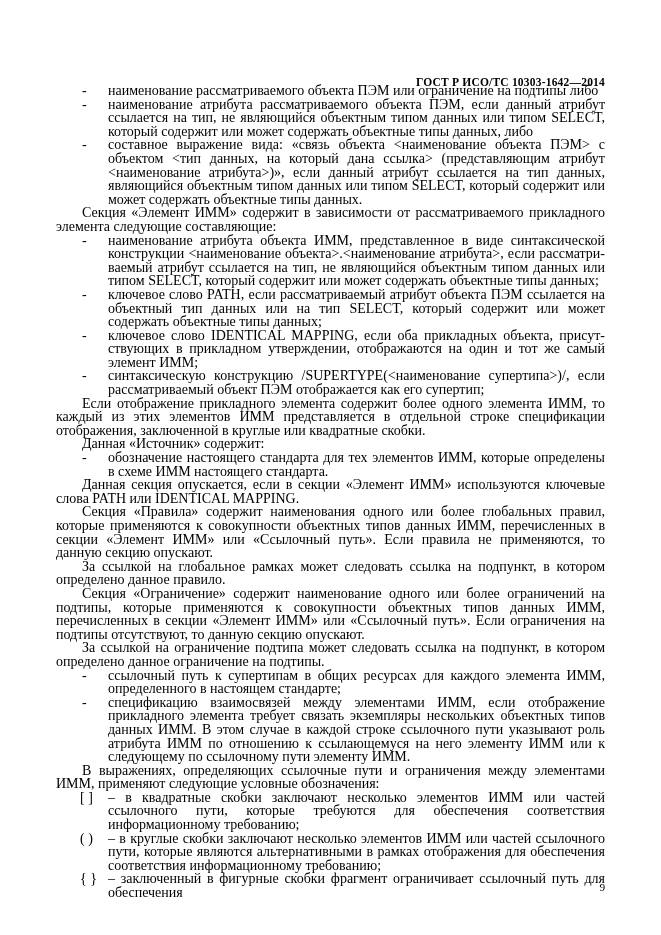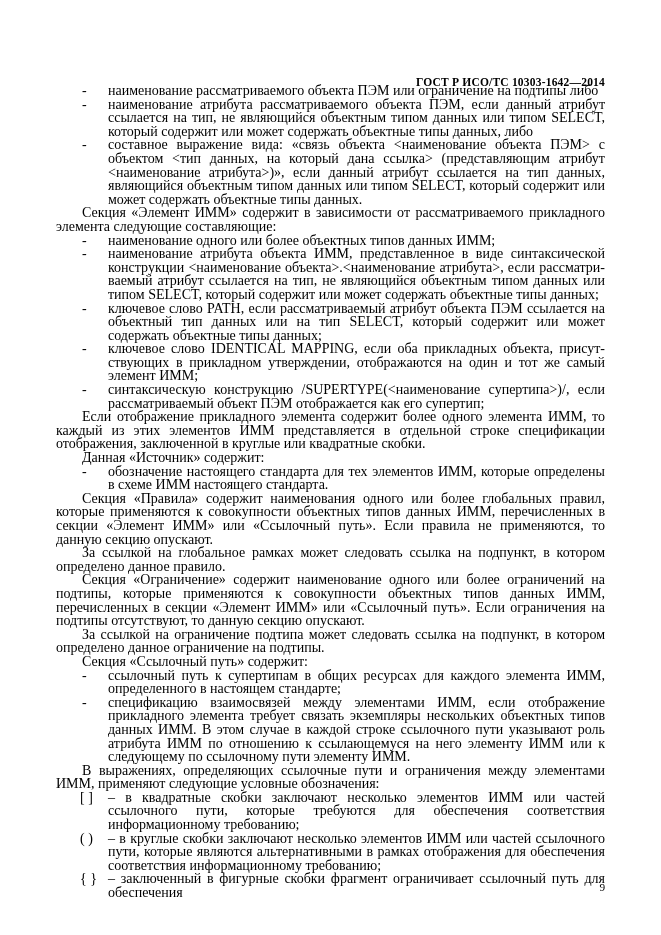--- a/index.html
+++ b/index.html
@@ -93,44 +93,41 @@
         <span class="dashline"><span class="dsh">-</span><span>наименование рассматриваемого объекта ПЭМ или ограничение на подтипы либо</span></span>
       </p>
     <p class="dash">
         <span class="dashline"><span class="dsh">-</span><span>наименование атрибута рассматриваемого объекта ПЭМ, если данный атрибут ссылается на тип, не являющийся объектным типом данных или типом SELECT, который содержит или может содержать объектные типы данных, либо</span></span>
       </p>
     <p class="dash">
         <span class="dashline"><span class="dsh">-</span><span>составное выражение вида: «связь объекта &lt;наименование объекта ПЭМ&gt; с объектом &lt;тип данных, на который дана ссылка&gt; (представляющим атрибут &lt;наименование атрибута&gt;)», если данный атрибут ссылается на тип данных, являющийся объектным типом данных или типом SELECT, который содержит или может содержать объектные типы данных.</span></span>
       </p>
     <p class="indent">Секция «Элемент ИММ» содержит в зависимости от рассматриваемого прикладного элемента следующие составляющие:</p>
     <p class="dash">
-        <span class="dashline"><span class="dsh">-</span><span>наименование одного или более объектных типов данных ИММ;</span></span>
-      </p>
-    <p class="dash">
         <span class="dashline"><span class="dsh">-</span><span>наименование атрибута объекта ИММ, представленное в виде синтаксической конструкции &lt;наименование объекта&gt;.&lt;наименование атрибута&gt;, если рассматри-ваемый атрибут ссылается на тип, не являющийся объектным типом данных или типом SELECT, который содержит или может содержать объектные типы данных;</span></span>
       </p>
     <p class="dash">
         <span class="dashline"><span class="dsh">-</span><span>ключевое слово PATH, если рассматриваемый атрибут объекта ПЭМ ссылается на объектный тип данных или на тип SELECT, который содержит или может содержать объектные типы данных;</span></span>
       </p>
     <p class="dash">
         <span class="dashline"><span class="dsh">-</span><span>ключевое слово IDENTICAL MAPPING, если оба прикладных объекта, присут-ствующих в прикладном утверждении, отображаются на один и тот же самый элемент ИММ;</span></span>
       </p>
     <p class="dash">
         <span class="dashline"><span class="dsh">-</span><span>синтаксическую конструкцию /SUPERTYPE(&lt;наименование супертипа&gt;)/, если рассматриваемый объект ПЭМ отображается как его супертип;</span></span>
       </p>
     <p class="indent">Если отображение прикладного элемента содержит более одного элемента ИММ, то каждый из этих элементов ИММ представляется в отдельной строке спецификации отображения, заключенной в круглые или квадратные скобки.</p>
     <p class="indent">Данная «Источник» содержит:</p>
     <p class="dash">
         <span class="dashline"><span class="dsh">-</span><span>обозначение настоящего стандарта для тех элементов ИММ, которые определены в схеме ИММ настоящего стандарта.</span></span>
       </p>
+    <p class="indent">Данная секция опускается, если в секции «Элемент ИММ» используются ключевые слова PATH или IDENTICAL MAPPING.</p>
     <p class="indent">Секция «Правила» содержит наименования одного или более глобальных правил, которые применяются к совокупности объектных типов данных ИММ, перечисленных в секции «Элемент ИММ» или «Ссылочный путь». Если правила не применяются, то данную секцию опускают.</p>
     <p class="indent">За ссылкой на глобальное рамках может следовать ссылка на подпункт, в котором определено данное правило.</p>
     <p class="indent">Секция «Ограничение» содержит наименование одного или более ограничений на подтипы, которые применяются к совокупности объектных типов данных ИММ, перечисленных в секции «Элемент ИММ» или «Ссылочный путь». Если ограничения на подтипы отсутствуют, то данную секцию опускают.</p>
     <p class="indent">За ссылкой на ограничение подтипа может следовать ссылка на подпункт, в котором определено данное ограничение на подтипы.</p>
-    <p class="indent">Секция «Ссылочный путь» содержит:</p>
     <p class="dash">
         <span class="dashline"><span class="dsh">-</span><span>ссылочный путь к супертипам в общих ресурсах для каждого элемента ИММ, определенного в настоящем стандарте;</span></span>
       </p>
     <p class="dash">
         <span class="dashline"><span class="dsh">-</span><span>спецификацию взаимосвязей между элементами ИММ, если отображение прикладного элемента требует связать экземпляры нескольких объектных типов данных ИММ. В этом случае в каждой строке ссылочного пути указывают роль атрибута ИММ по отношению к ссылающемуся на него элементу ИММ или к следующему по ссылочному пути элементу ИММ.</span></span>
       </p>
     <p class="indent">В выражениях, определяющих ссылочные пути и ограничения между элементами ИММ, применяют следующие условные обозначения:</p>
 
     <p>
         <span class="sym-item"><span class="sym">[ ]</span><span>– в квадратные скобки заключают несколько элементов ИММ или частей ссылочного пути, которые требуются для обеспечения соответствия информационному требованию;</span></span>

